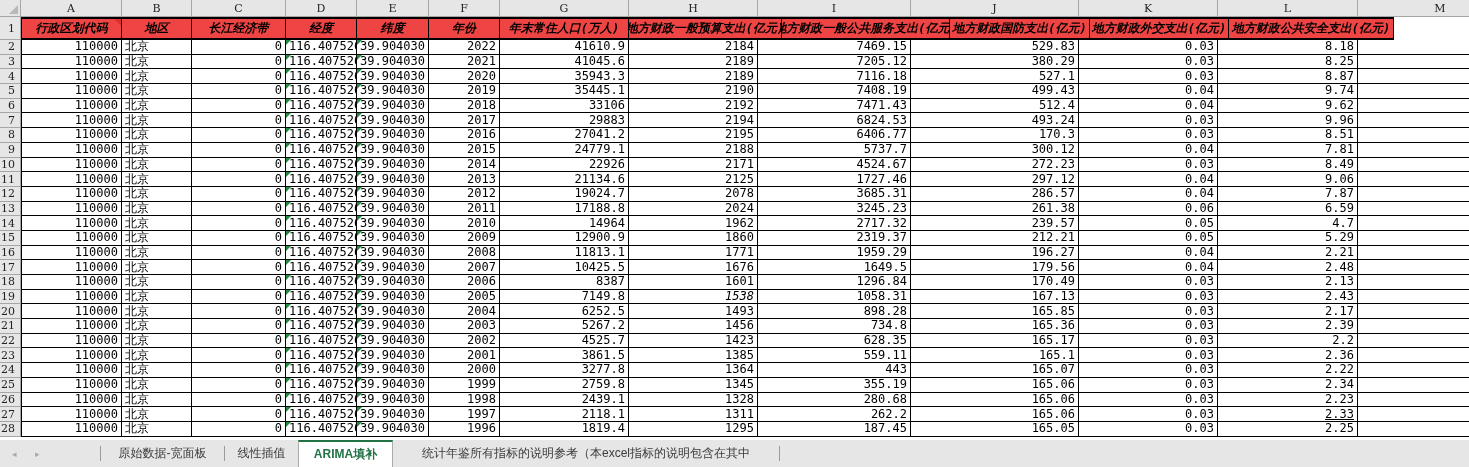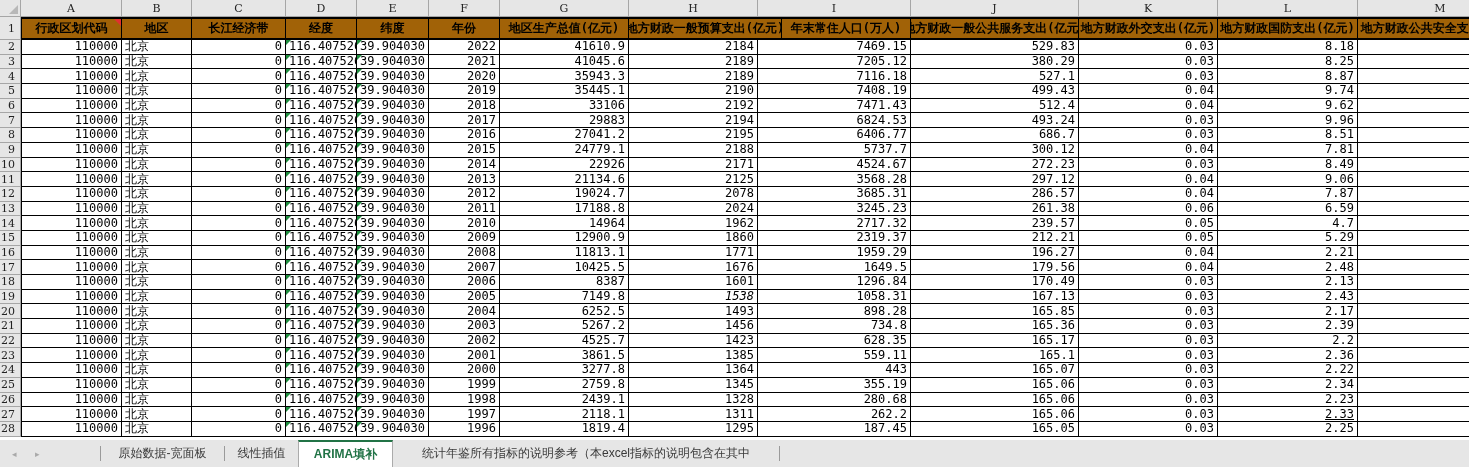--- a/index.html
+++ b/index.html
@@ -27,24 +27,24 @@
     border-right:1px solid var(--header-border);border-bottom:1px solid var(--header-border);
     font-family:"DejaVu Serif",serif;font-size:11px;color:#222;
     display:flex;align-items:center;justify-content:center;overflow:hidden;}
 
   
   .hdrrow{display:flex;height:23px;width:1523px;}
   .rownum{box-sizing:border-box;width:21px;background:var(--header-bg);
     border-right:1px solid var(--header-border);border-bottom:1px solid var(--header-border);
     font-family:"DejaVu Serif",serif;font-size:11px;color:#222;
     display:flex;align-items:center;justify-content:flex-end;padding-right:5px;flex:0 0 auto;}
-  .hcell{box-sizing:border-box;height:23px;background:#a16207;position:relative;
+  .hcell{box-sizing:border-box;height:23px;background:#ef4444;position:relative;
     border-top:2px solid var(--grid-border);border-right:1px solid var(--grid-border);border-bottom:2px solid var(--grid-border);
     font-weight:bold;font-size:12px;color:#000;
-    display:flex;align-items:center;justify-content:center;overflow:hidden;white-space:nowrap;flex:0 0 auto;}
+    display:flex;align-items:center;justify-content:center;overflow:hidden;white-space:nowrap;flex:0 0 auto;font-style:italic;}
   .bl{border-left:1px solid var(--grid-border);}
 
   
   .brow{display:flex;height:14.7px;width:1523px;}
   .dcell{box-sizing:border-box;height:14.7px;background:#fff;position:relative;
     border-right:1px solid var(--grid-border);border-bottom:1px solid var(--grid-border);
     font-size:12px;line-height:13px;color:#000;padding:0 3px;
     display:flex;align-items:center;overflow:hidden;white-space:nowrap;flex:0 0 auto;}
   .al-r{justify-content:flex-end;}
   .al-l{justify-content:flex-start;}
@@ -107,37 +107,34 @@
         <div class="hcell" style="width: 71px;">
           <span>经度</span>
         </div>
         <div class="hcell" style="width: 72px;">
           <span>纬度</span>
         </div>
         <div class="hcell" style="width: 71px;">
           <span>年份</span>
         </div>
         <div class="hcell" style="width: 129px;">
-          <span>地区生产总值(亿元)</span>
+          <span>年末常住人口(万人)</span>
         </div>
         <div class="hcell" style="width: 153px;">
           <span>地方财政一般预算支出(亿元)</span>
         </div>
-        <div class="hcell" style="width: 129px;">
-          <span>年末常住人口(万人)</span>
-        </div>
         <div class="hcell" style="width: 168px;">
           <span>地方财政一般公共服务支出(亿元)</span>
         </div>
+        <div class="hcell" style="width: 140px;">
+          <span>地方财政国防支出(亿元)</span>
+        </div>
         <div class="hcell" style="width: 139px;">
           <span>地方财政外交支出(亿元)</span>
         </div>
-        <div class="hcell" style="width: 140px;">
-          <span>地方财政国防支出(亿元)</span>
-        </div>
         <div class="hcell" style="width: 165px;">
           <span>地方财政公共安全支出(亿元)</span>
         </div>
       </div>
     <div>
 
     <div class="brow">
           <div class="rownum">2</div>
           <div class="dcell al-r bl" style="width: 101px;">
             <span>110000</span>
@@ -414,21 +411,21 @@
           <div class="dcell al-r" style="width: 129px;">
             <span>27041.2</span>
           </div>
           <div class="dcell al-r" style="width: 129px;">
             <span>2195</span>
           </div>
           <div class="dcell al-r" style="width: 153px;">
             <span>6406.77</span>
           </div>
           <div class="dcell al-r" style="width: 168px;">
-            <span>686.7</span>
+            <span>170.3</span>
           </div>
           <div class="dcell al-r" style="width: 139px;">
             <span>0.03</span>
           </div>
           <div class="dcell al-r" style="width: 140px;">
             <span>8.51</span>
           </div>
           <div class="dcell al-l" style="width: 165px;"></div>
         </div>
         <div class="brow">
@@ -537,21 +534,21 @@
           <div class="dcell al-r" style="width: 71px;">
             <span>2013</span>
           </div>
           <div class="dcell al-r" style="width: 129px;">
             <span>21134.6</span>
           </div>
           <div class="dcell al-r" style="width: 129px;">
             <span>2125</span>
           </div>
           <div class="dcell al-r" style="width: 153px;">
-            <span>3568.28</span>
+            <span>1727.46</span>
           </div>
           <div class="dcell al-r" style="width: 168px;">
             <span>297.12</span>
           </div>
           <div class="dcell al-r" style="width: 139px;">
             <span>0.04</span>
           </div>
           <div class="dcell al-r" style="width: 140px;">
             <span>9.06</span>
           </div>

